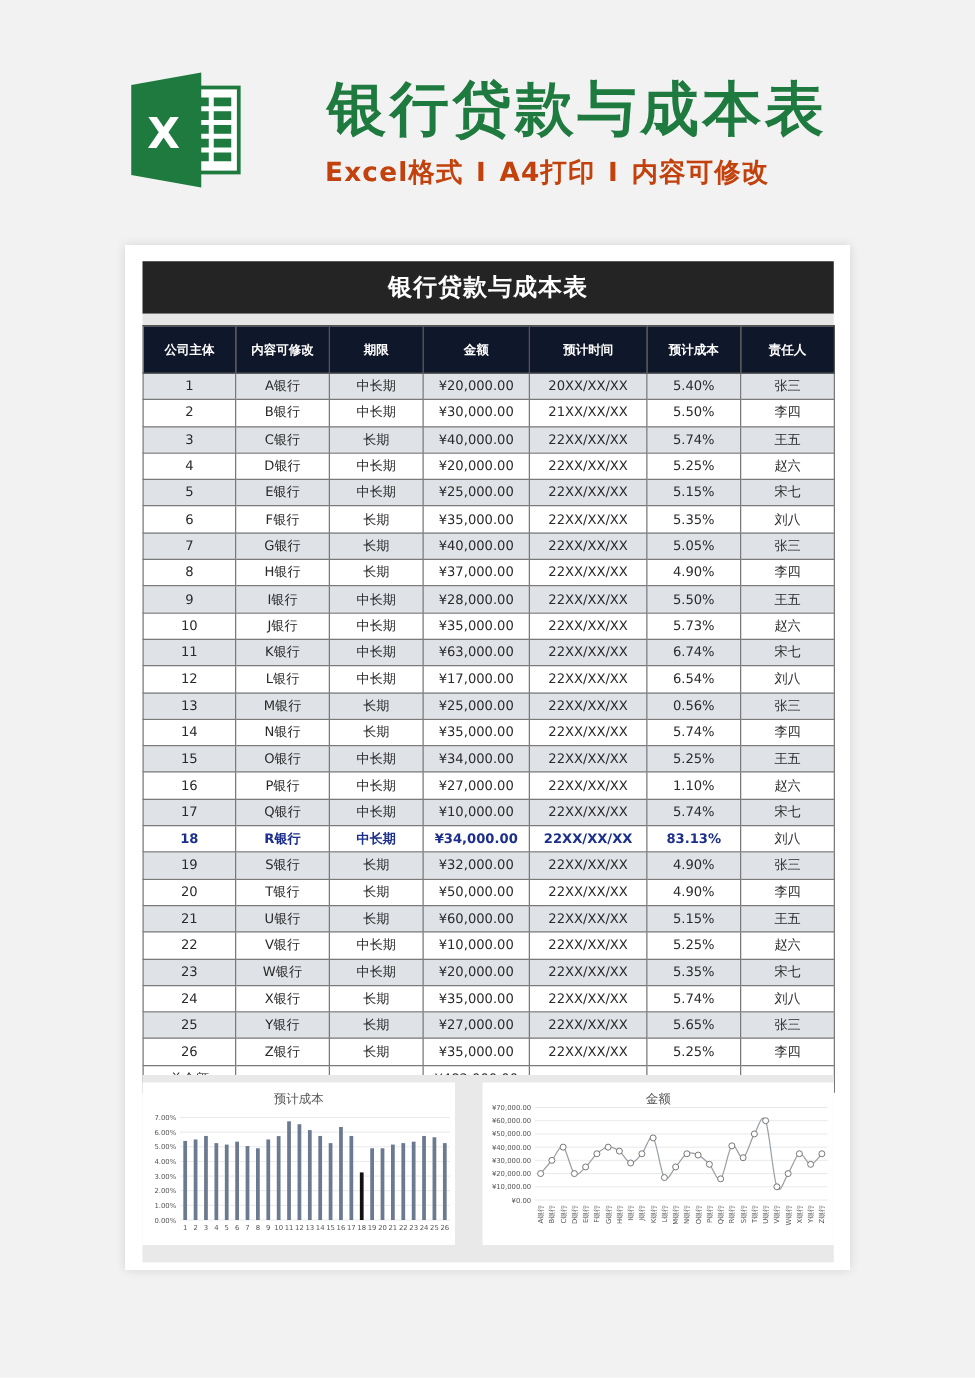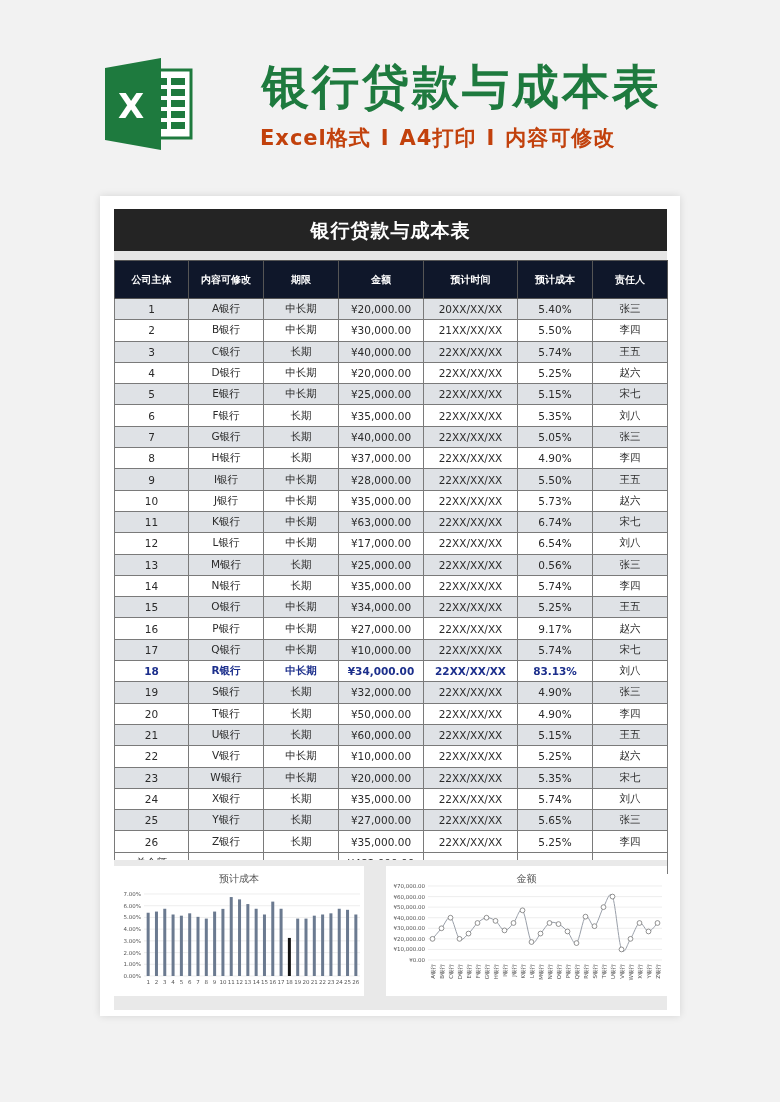--- a/index.html
+++ b/index.html
@@ -264,21 +264,21 @@
           <td>22XX/XX/XX</td>
           <td>5.25%</td>
           <td class="person">王五</td>
         </tr>
         <tr class="even">
           <td>16</td>
           <td>P银行</td>
           <td>中长期</td>
           <td>¥27,000.00</td>
           <td>22XX/XX/XX</td>
-          <td>9.17%</td>
+          <td>1.10%</td>
           <td class="person">赵六</td>
         </tr>
         <tr class="odd">
           <td>17</td>
           <td>Q银行</td>
           <td>中长期</td>
           <td>¥10,000.00</td>
           <td>22XX/XX/XX</td>
           <td>5.74%</td>
           <td class="person">宋七</td>

